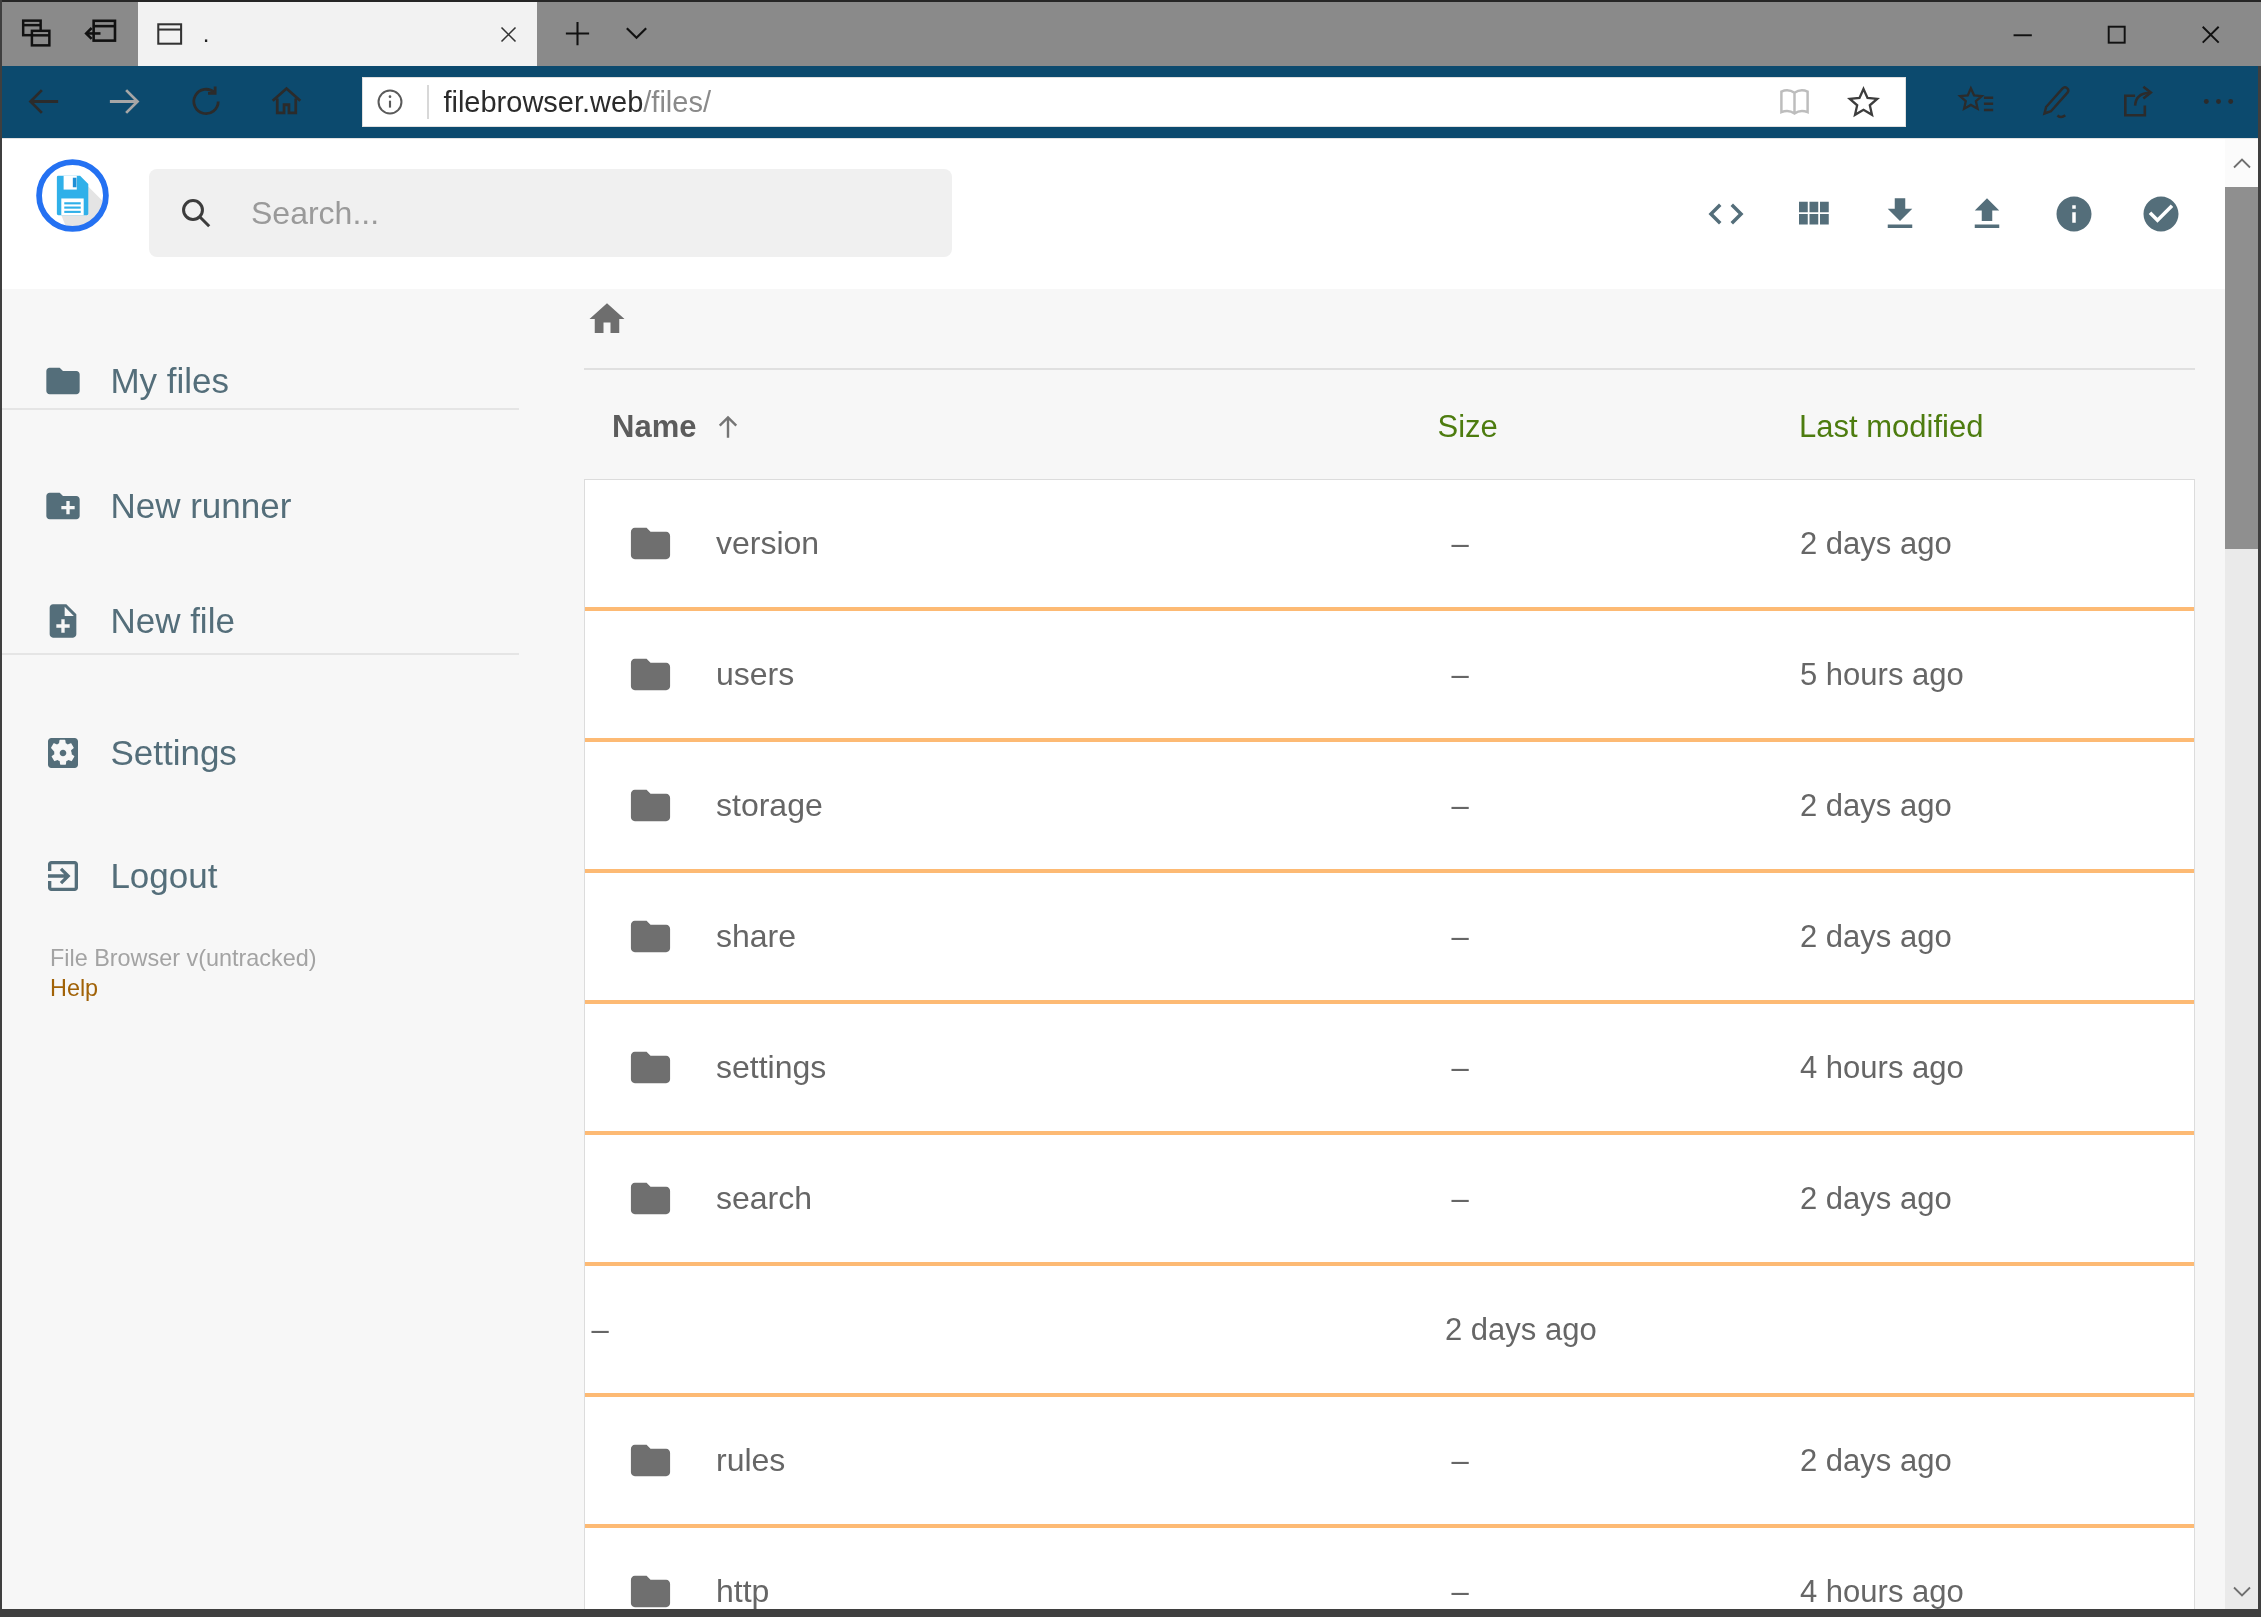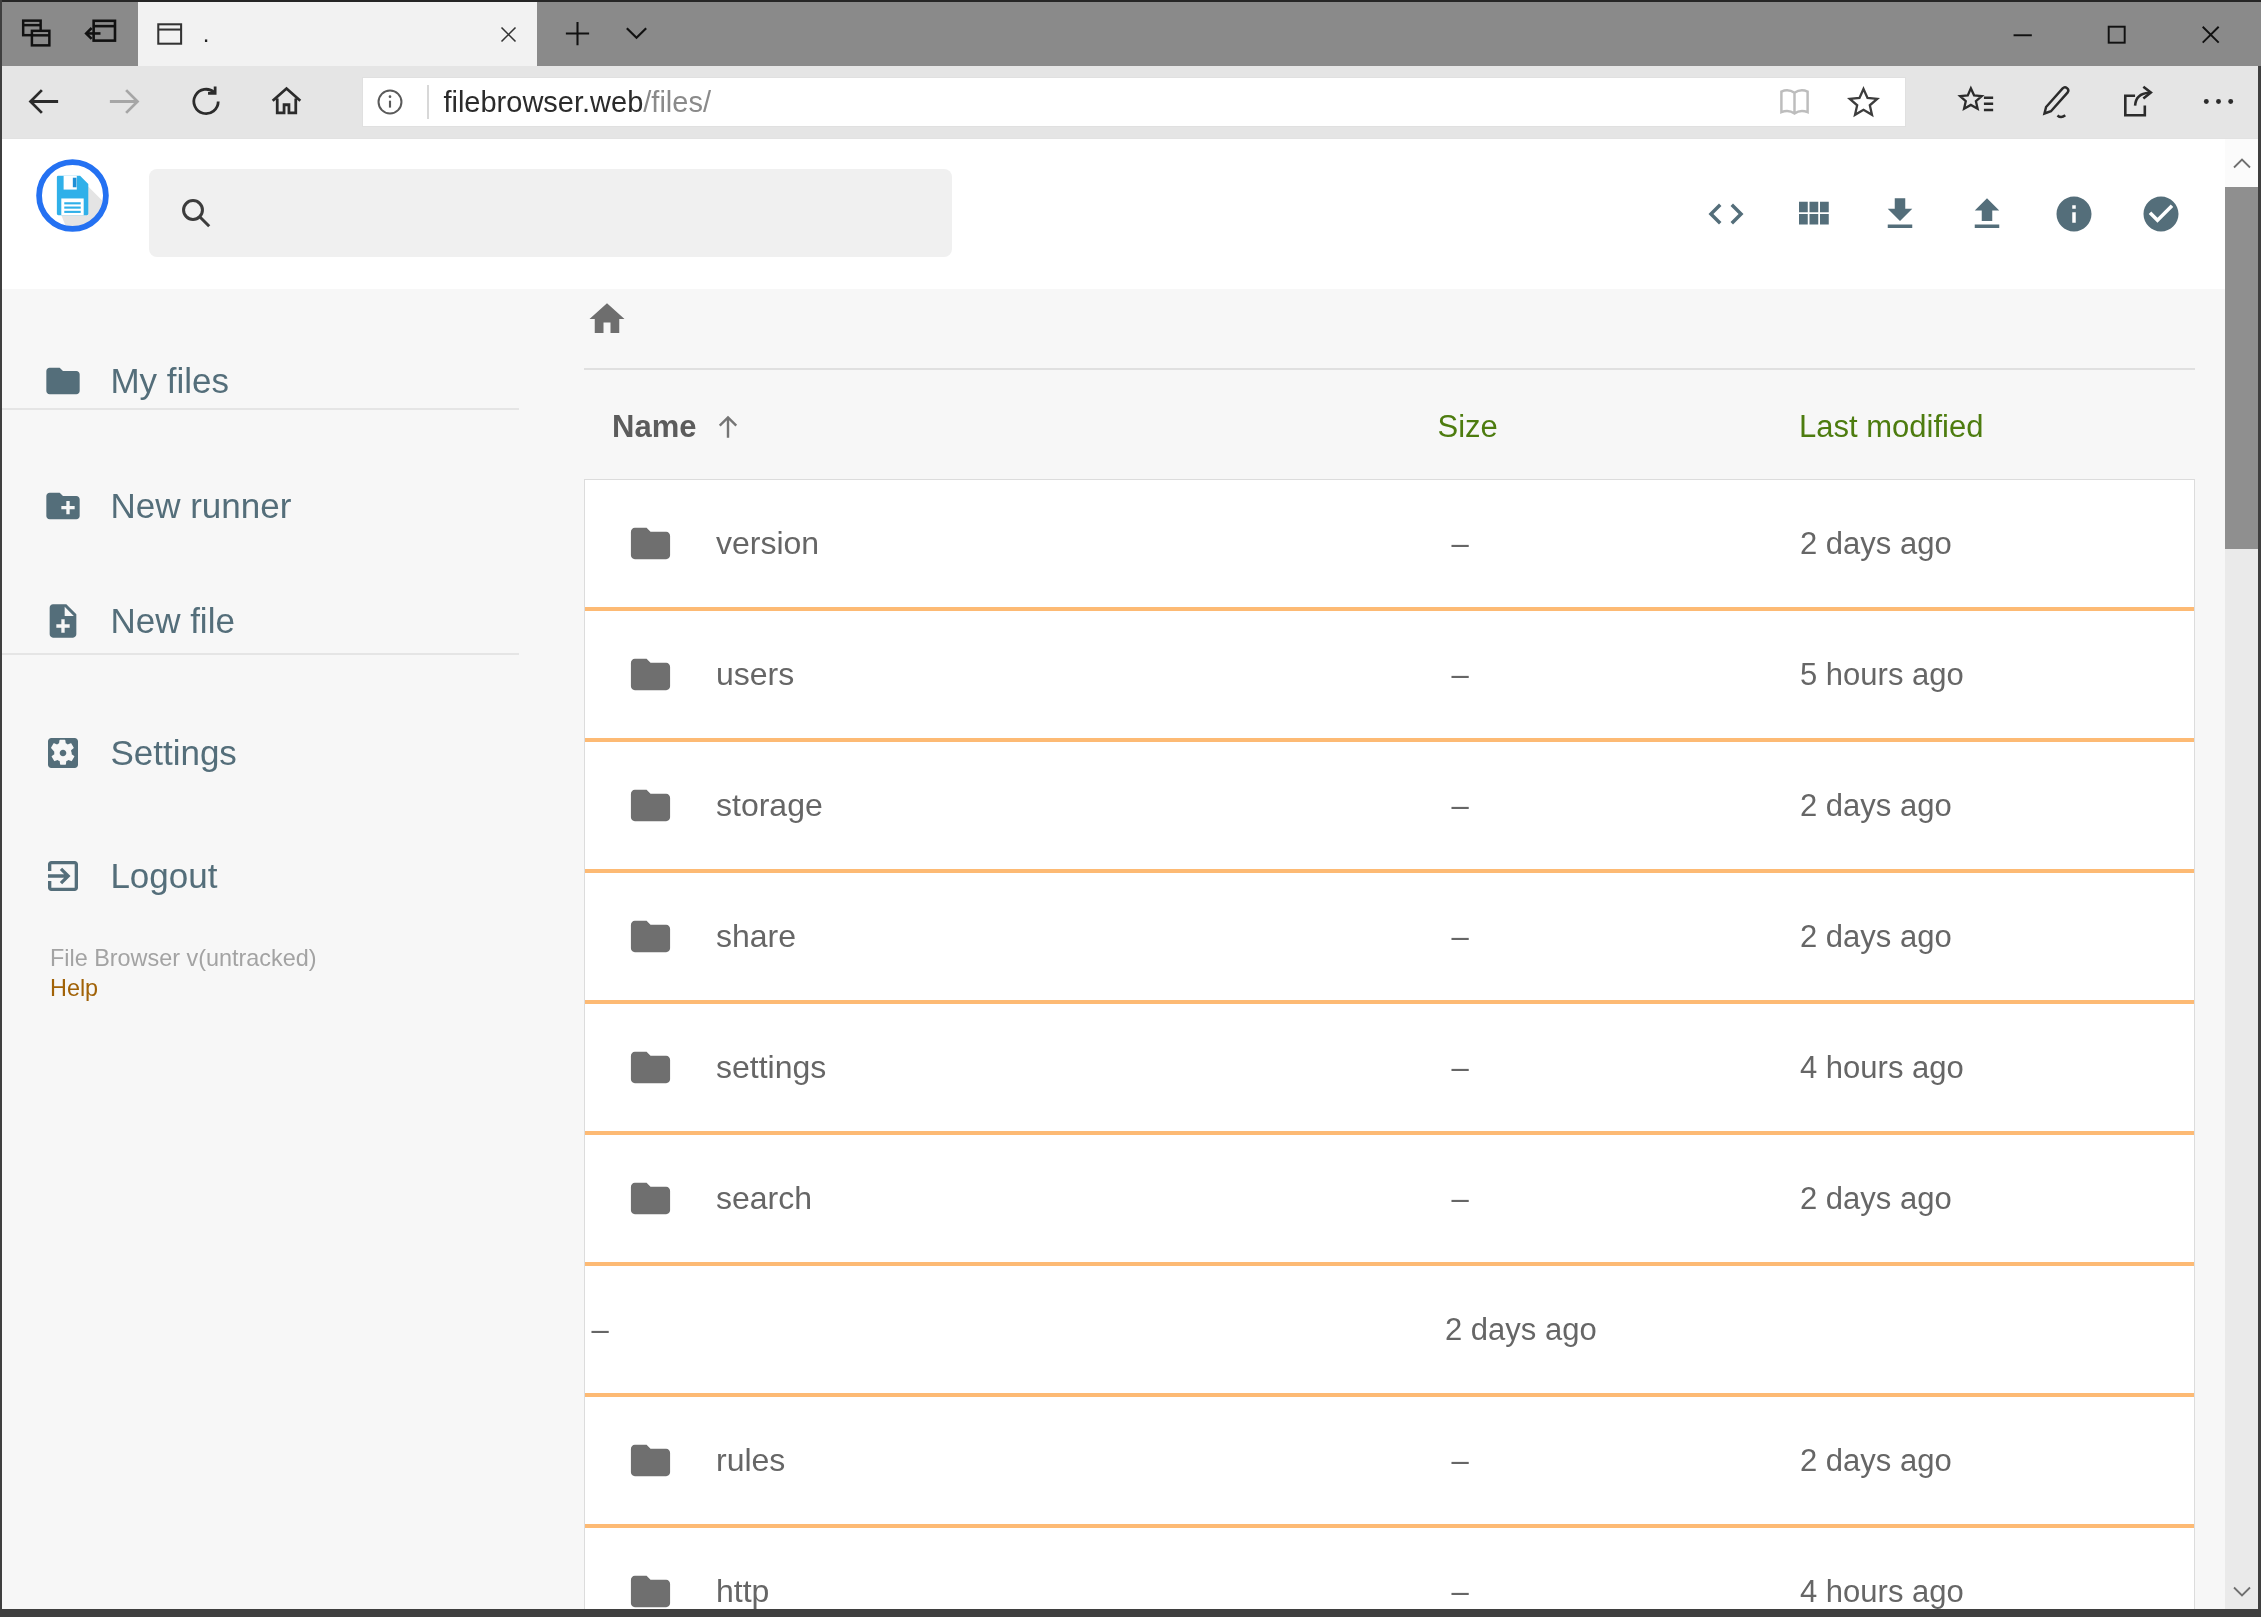--- a/index.html
+++ b/index.html
@@ -22,21 +22,21 @@
   .tab { position:absolute; left:138px; top:2.4px; width:399px; height:64px;
          background:#f2f2f2; display:flex; align-items:center; padding:0 18px; }
   .tab-title { font-size:24px; color:#222; margin-left:19.4px; }
   .tab-close { margin-left:auto; }
   .newtab-btn { position:absolute; left:551px; top:0; height:66px; width:52px; }
   .tablist-btn { position:absolute; left:610px; top:0; height:66px; width:52px; }
   .win-controls { position:absolute; right:3.2px; top:2.4px; height:64px; display:flex; }
   .win-controls .btn { width:94px; height:64px; }
 
   
-  .toolbar { left:0; top:66px; width:2261px; height:73px; background:#e5e5e5;
+  .toolbar { left:0; top:66px; width:2261px; height:73px; background:#0c4a6e;
              border-bottom:1.6px solid #e2e2e2; }
   .nav-btn { position:absolute; top:0; height:71px; width:48px; }
   .addressbar { position:absolute; left:362px; top:11.3px; width:1544px; height:50px;
     background:#fff; border:1.6px solid #e0e0e0; display:flex; align-items:center; }
   .addr-sep { width:1.6px; height:34px; background:#d8d8d8; margin:0 14.5px 0 11.3px; }
   .addr-url { font-size:29px; color:#2b2b2b; white-space:nowrap; }
   .addr-url .path { color:#8a8a8a; }
   .addr-right { margin-left:auto; display:flex; align-items:center; gap:32px; padding-right:22.6px; }
   .tool-right-btn { position:absolute; top:0; height:71px; width:48px; }
 
@@ -253,20 +253,21 @@
       </g>
       <circle cx="24" cy="24" r="20.3" fill="none" stroke="#2471f2" stroke-width="3.5"></circle>
     </svg>
   </div>
 
   <div class="searchbox">
     <svg width="36" height="36" viewBox="0 0 24 24">
       <circle cx="10" cy="10" r="6.3" fill="none" stroke="#3c3c3c" stroke-width="2"></circle>
       <path d="M14.8 14.8l6 6" stroke="#3c3c3c" stroke-width="2"></path>
     </svg>
+    <input type="text" placeholder="Search..." style="">
   </div>
 
   <div class="header-actions">
     <div class="btn">
       <svg width="42" height="42" viewBox="0 0 24 24">
         <path fill="#546e7a" d="M9.4 16.6 4.8 12l4.6-4.6L8 6l-6 6 6 6 1.4-1.4zm5.2 0 4.6-4.6-4.6-4.6L16 6l6 6-6 6-1.4-1.4z"></path>
       </svg>
     </div>
     <div class="btn">
       <svg width="42" height="42" viewBox="0 0 24 24">

